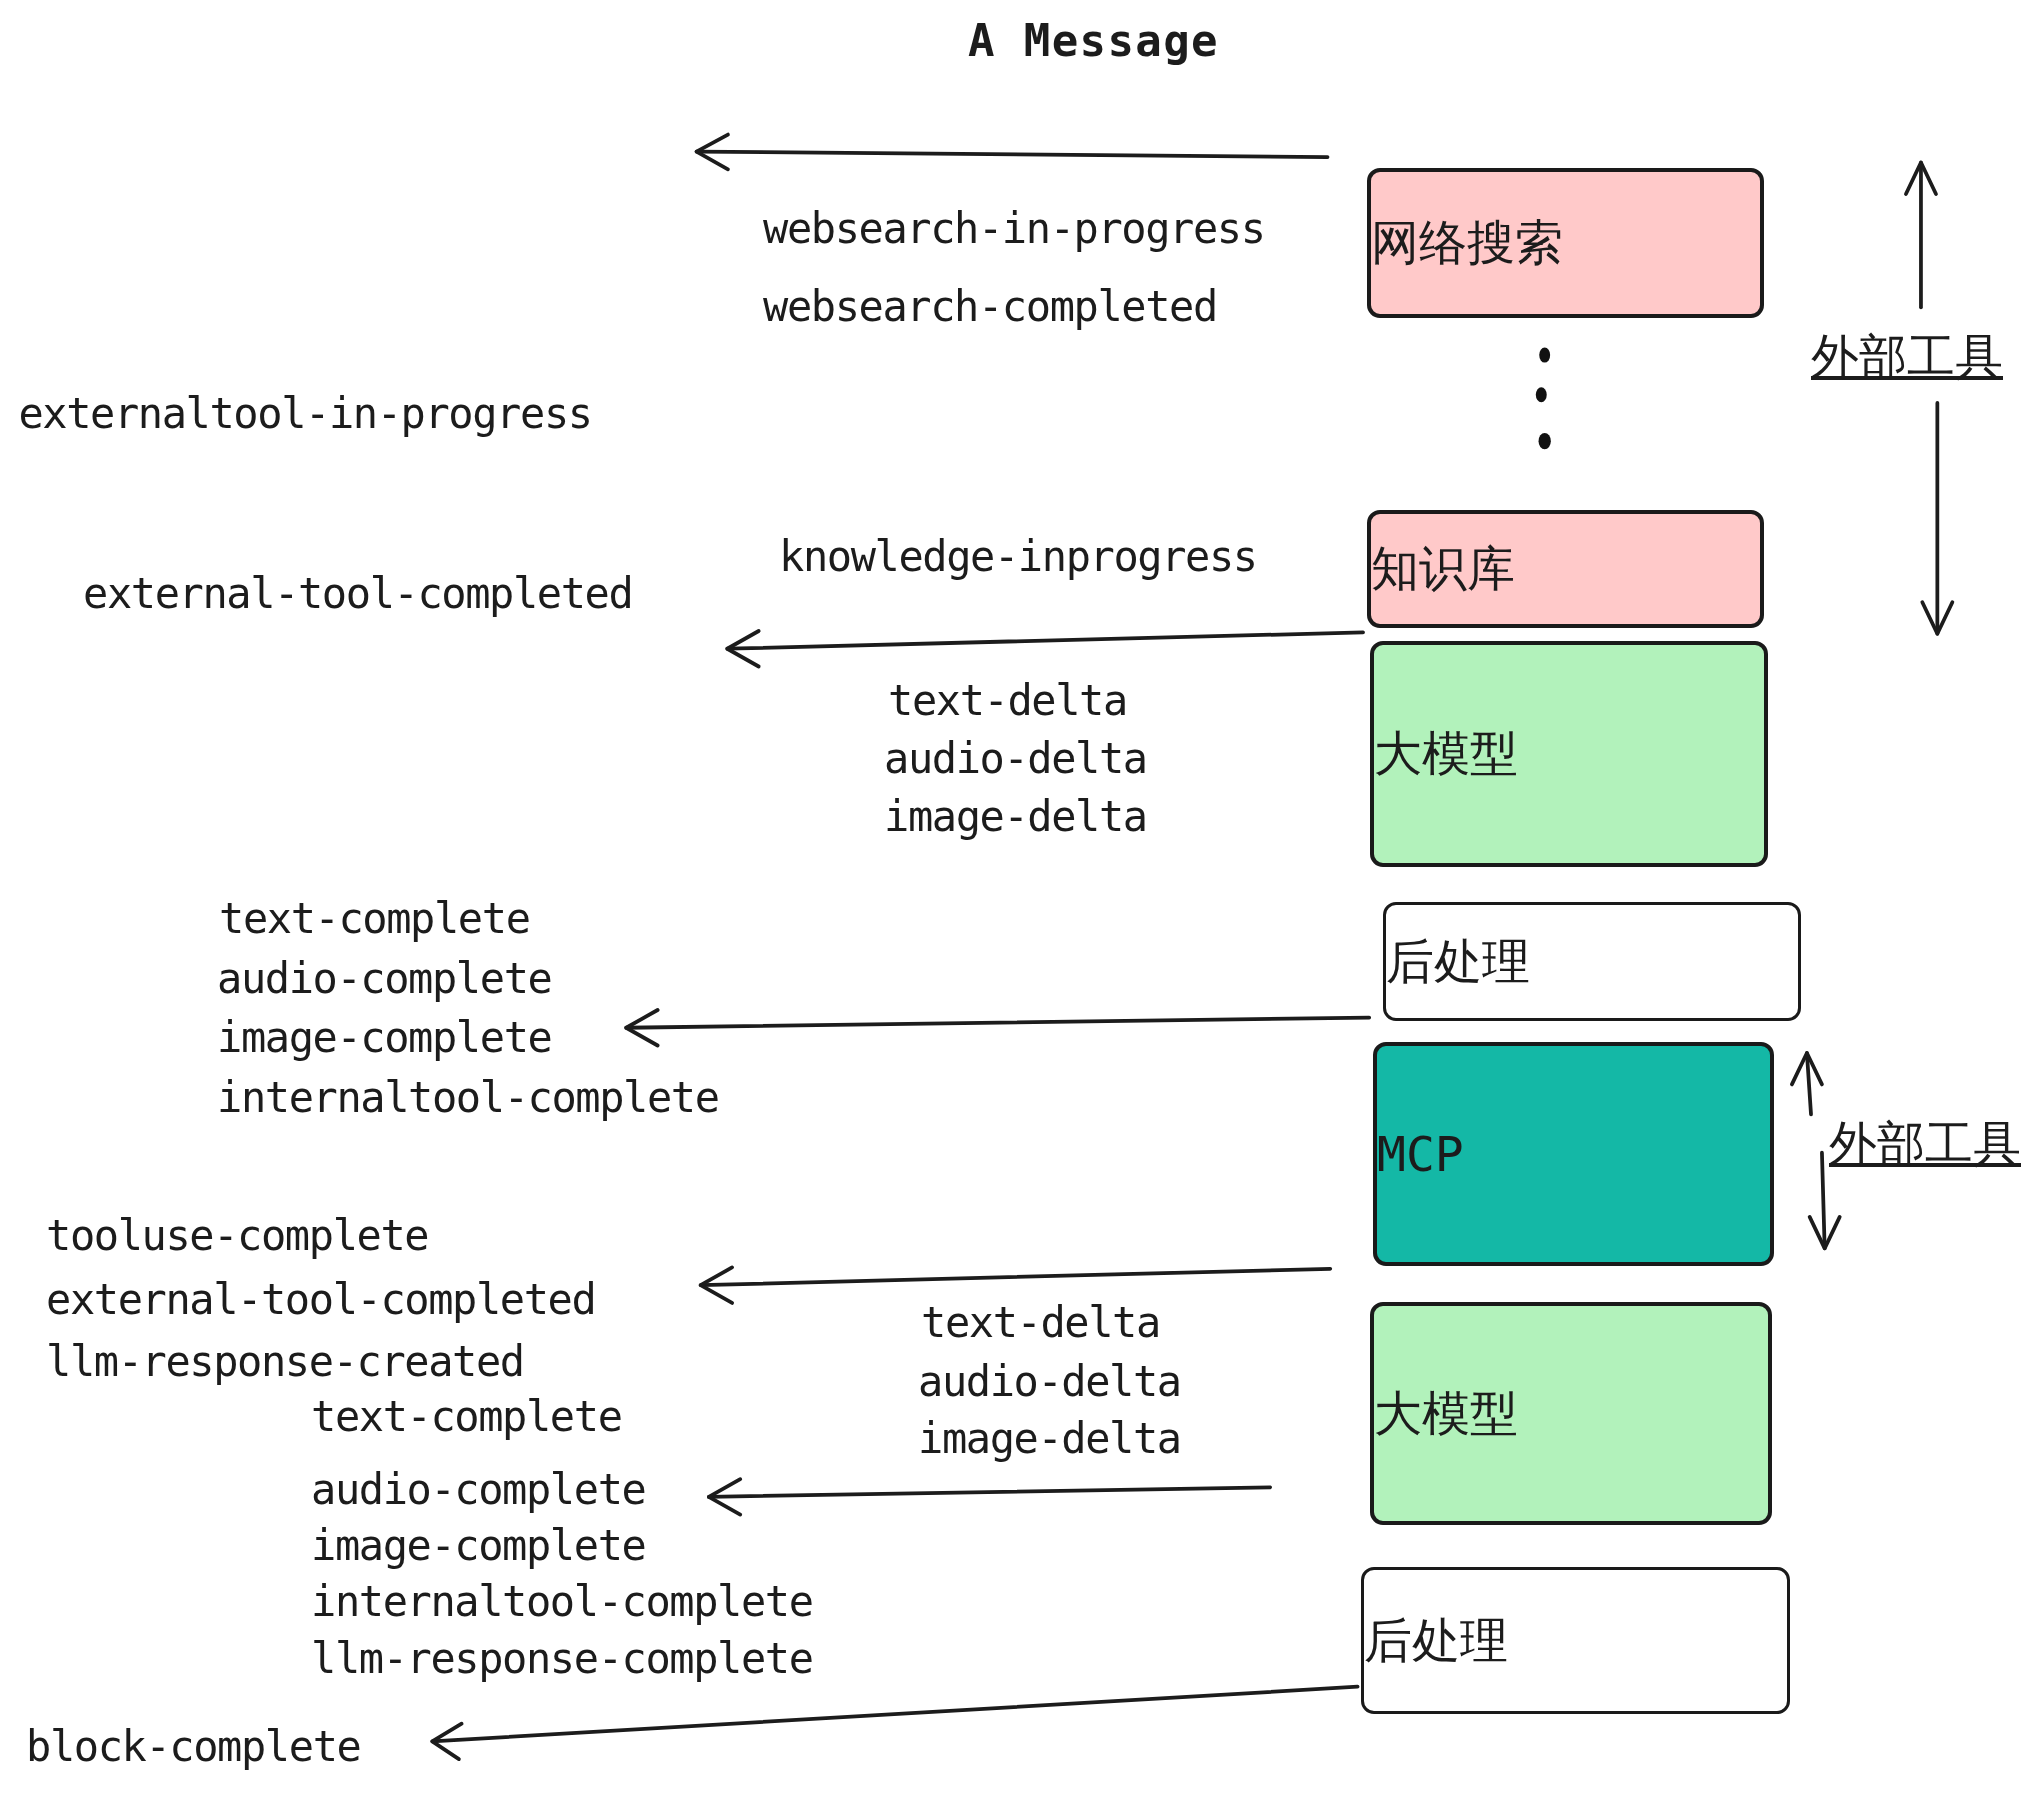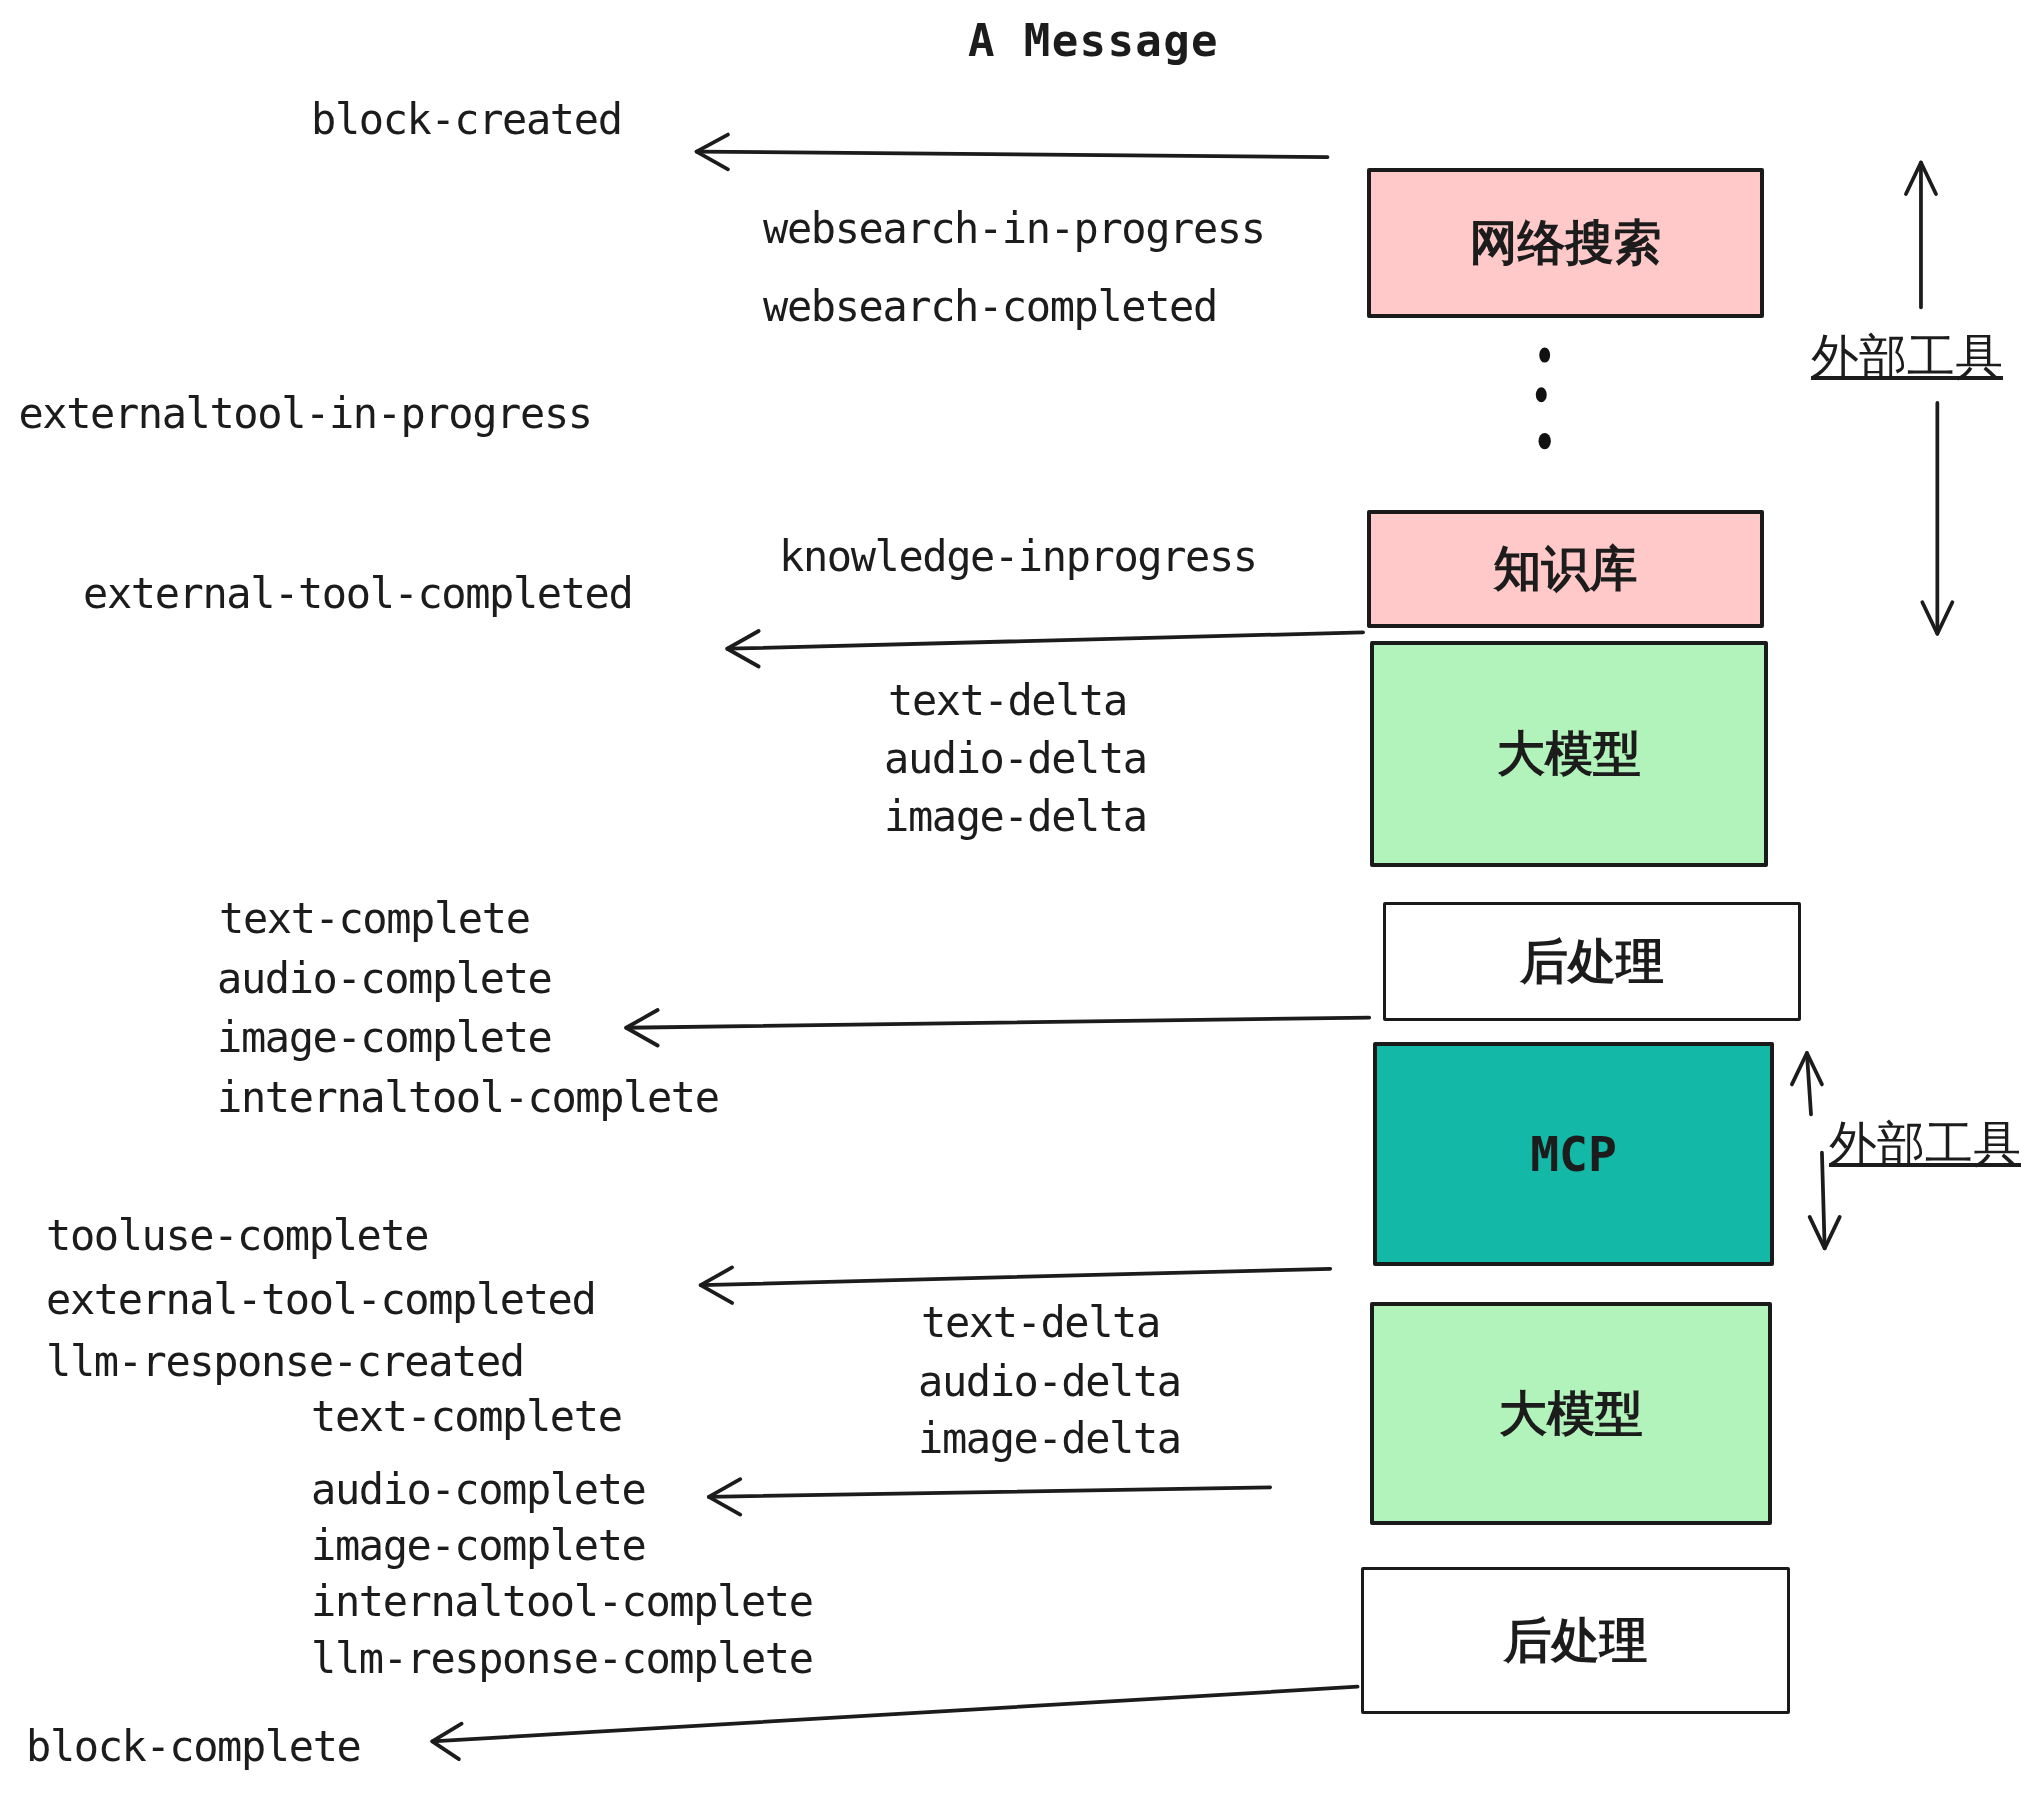--- a/index.html
+++ b/index.html
@@ -12,23 +12,23 @@
     position:absolute; left:968px; top:12.3px;
     font:bold 44px/57px "DejaVu Sans Mono", monospace; letter-spacing:1.4px;
     white-space:nowrap;
   }
   .event {
     position:absolute; font:500 42px/55px "DejaVu Sans Mono", monospace;
     white-space:nowrap; letter-spacing:-1.4px;
   }
   .box {
     position:absolute; box-sizing:border-box; border:4.1px solid #1a1a1a;
-    display:flex; align-items:center; justify-content:center;
-    font-family:"Liberation Sans", sans-serif; font-size:48px; font-weight:700;
-    border-radius:2px;
+    display:flex; align-items:center; justify-content:flex-start;
+    font-family:"Liberation Sans", sans-serif; font-size:48px; font-weight:400;
+    border-radius:13px;
   }
   .box.pink   { background:#ffc9c9; }
   .box.green  { background:#b2f2bb; }
   .box.yellow { background:#14b8a6; }
   .box.white  { background:#ffffff; border-width:3.4px; }
   .box .mono  { font-family:"DejaVu Sans Mono", monospace; font-size:48px; }
   .side-label {
     position:absolute; font-family:"Liberation Sans", sans-serif;
     font-size:48px; font-weight:500; white-space:nowrap;text-decoration:underline;
   }
@@ -83,21 +83,20 @@
     </g>
     <g fill="#111111">
       <ellipse cx="2262" cy="520" rx="8" ry="11"></ellipse>
       <ellipse cx="2257" cy="578" rx="8" ry="11"></ellipse>
       <ellipse cx="2262" cy="646" rx="9" ry="12"></ellipse>
     </g>
   </svg>
 
   <div class="title">A Message</div>
 
-  <div class="event" style="left:311px;top:92px">block-created</div>
   <div class="event" style="left:763px;top:201px">websearch-in-progress</div>
   <div class="event" style="left:763px;top:279px">websearch-completed</div>
   <div class="event" style="left:18.4px;top:386px">externaltool-in-progress</div>
   <div class="event" style="left:779px;top:529px">knowledge-inprogress</div>
   <div class="event" style="left:83px;top:566px">external-tool-completed</div>
   <div class="event" style="left:888px;top:673px">text-delta</div>
   <div class="event" style="left:884px;top:731px">audio-delta</div>
   <div class="event" style="left:884px;top:789px">image-delta</div>
   <div class="event" style="left:219px;top:891px">text-complete</div>
   <div class="event" style="left:217px;top:951px">audio-complete</div>

